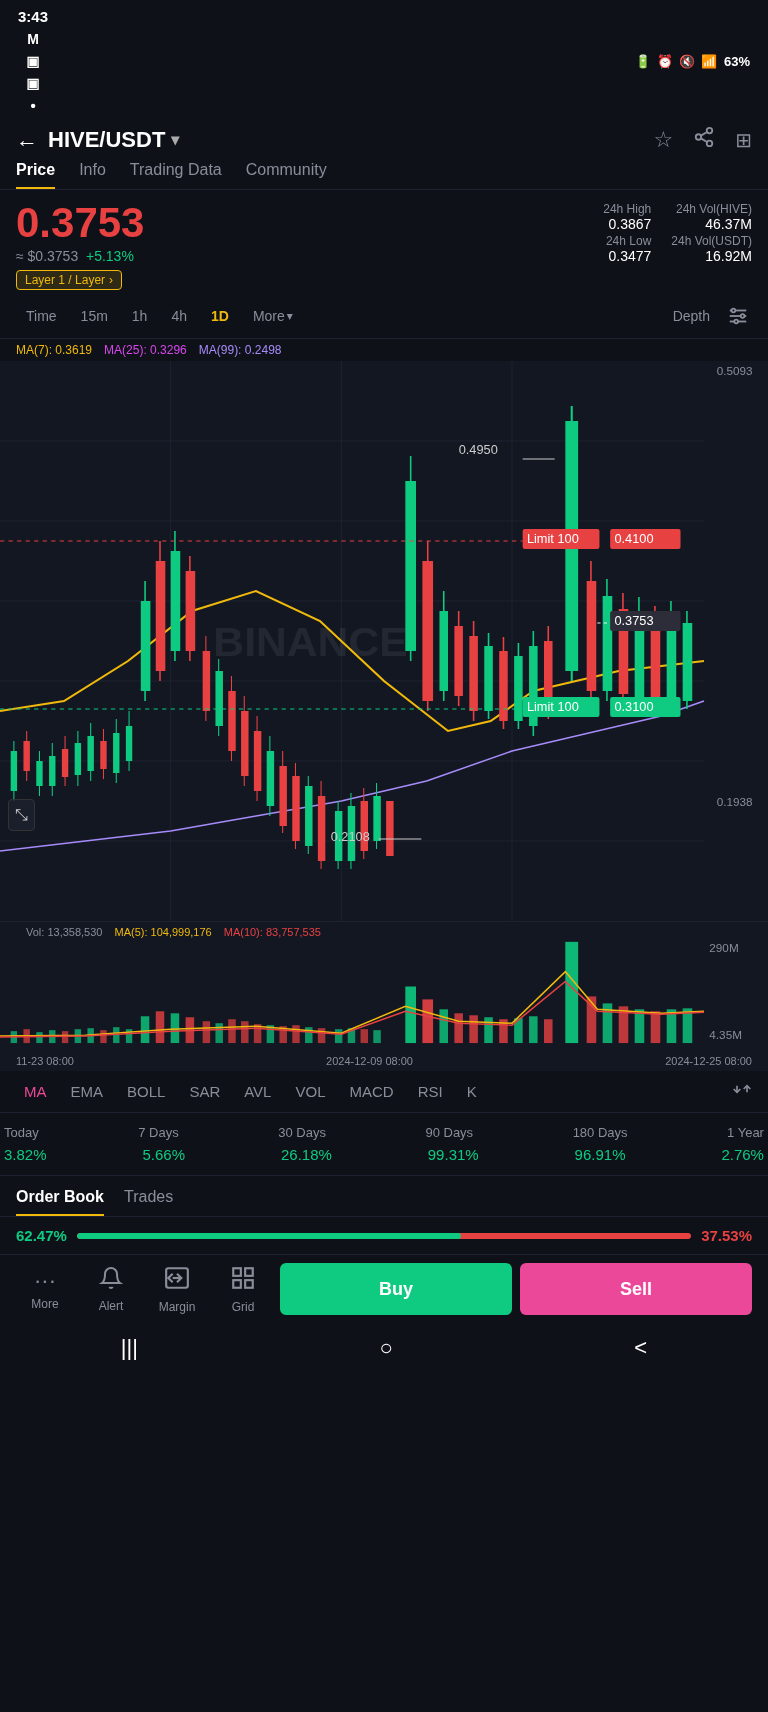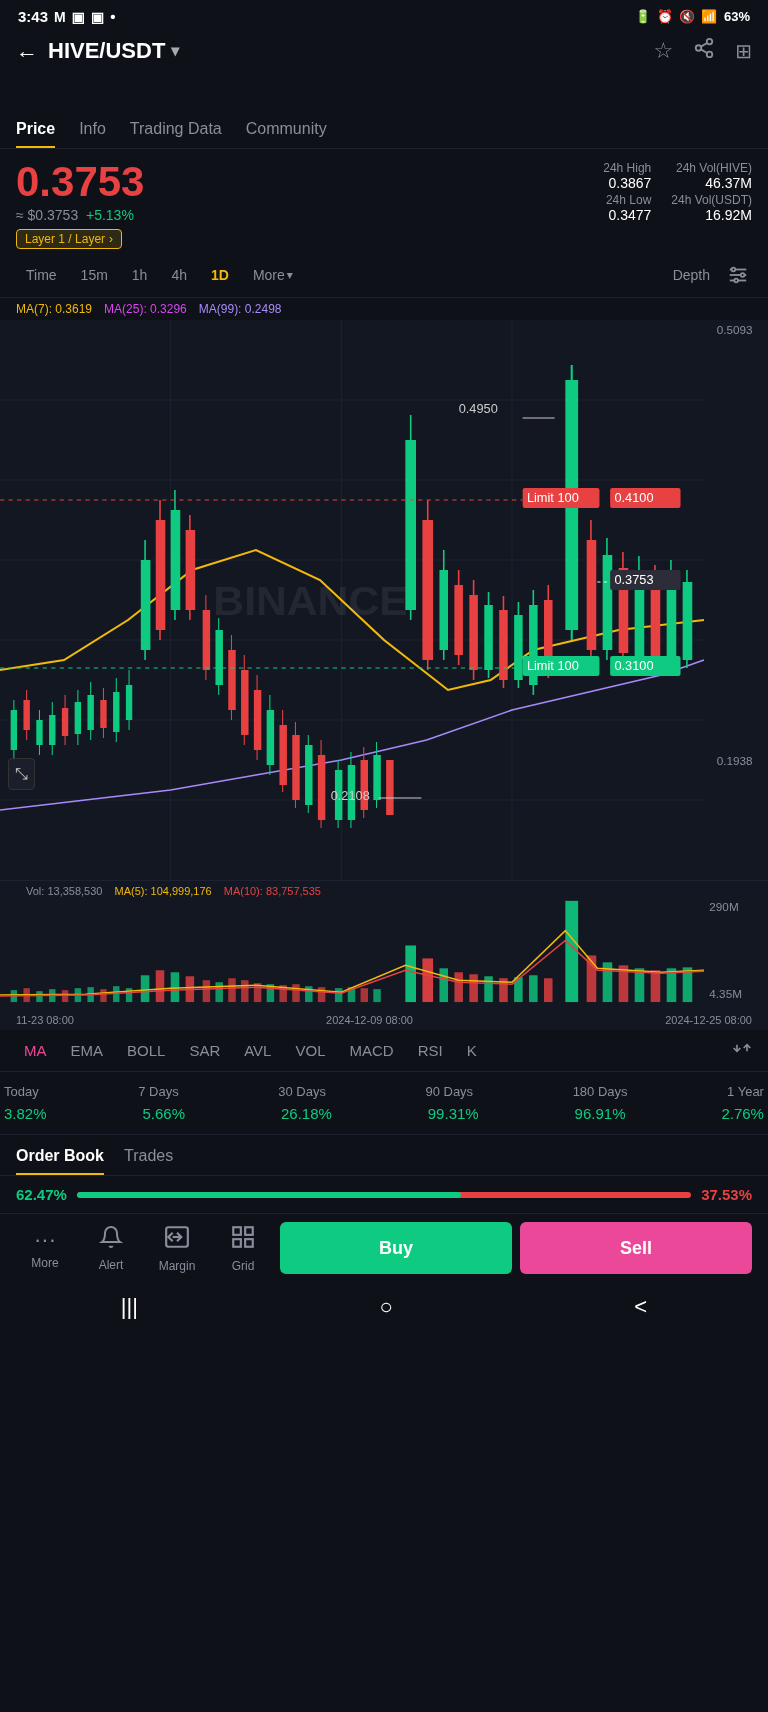--- a/index.html
+++ b/index.html
@@ -16,21 +16,21 @@
     
     .status-bar {
       display: flex;
       justify-content: space-between;
       align-items: center;
       padding: 8px 18px 4px 18px;
       font-size: 15px;
       font-weight: 600;
       color: #fff;
     }
-    .status-left { display: flex; align-items: center; gap: 6px; }
+    .status-left { display: flex; align-items: center; gap: 6px; flex-direction: column; }
     .status-right { display: flex; align-items: center; gap: 6px; font-size: 13px; }
 
     
     .header {
       display: flex;
       align-items: center;
       justify-content: space-between;
       padding: 8px 16px 8px 16px;
     }
     .header-left { display: flex; align-items: center; gap: 10px; }
@@ -50,21 +50,20 @@
       color: #8a8d9a;
       padding-bottom: 8px;
       cursor: pointer;
       border-bottom: 2px solid transparent;
       white-space: nowrap;
     }
     .tab.active {
       color: #fff;
       border-bottom: 2px solid #f0b90b;
       font-weight: 600;
-      margin-top: 48px;
     }
 
     
     .price-section {
       padding: 12px 16px 4px 16px;
       display: flex;
       justify-content: space-between;
       align-items: flex-start;
     }
     .price-left {}

